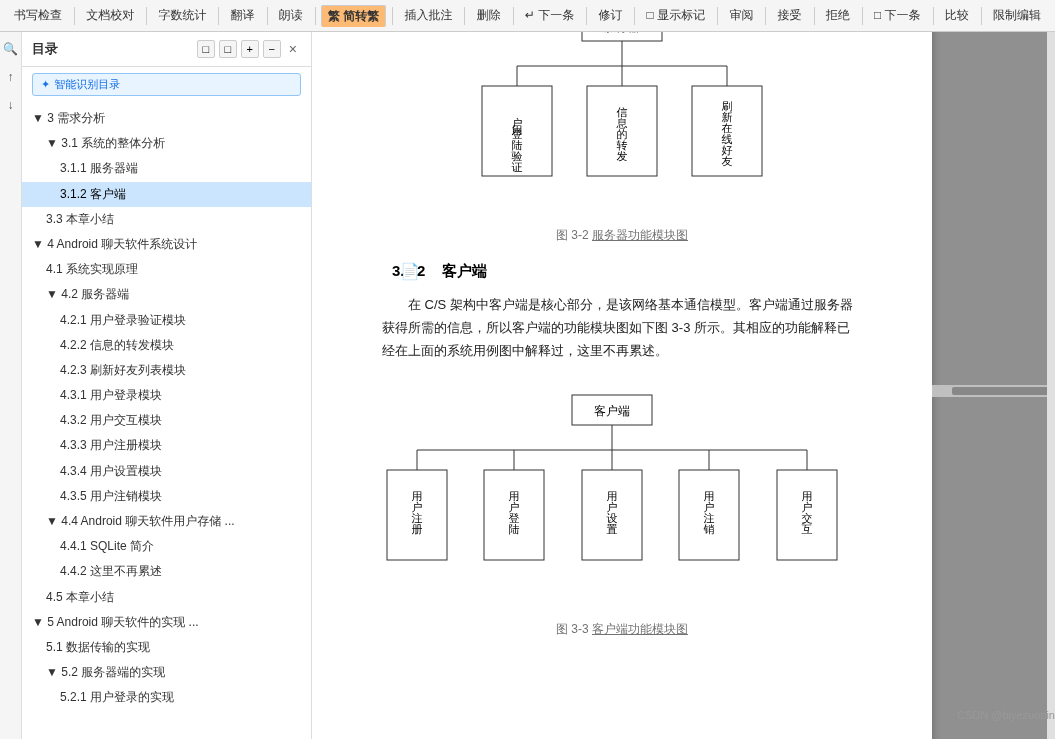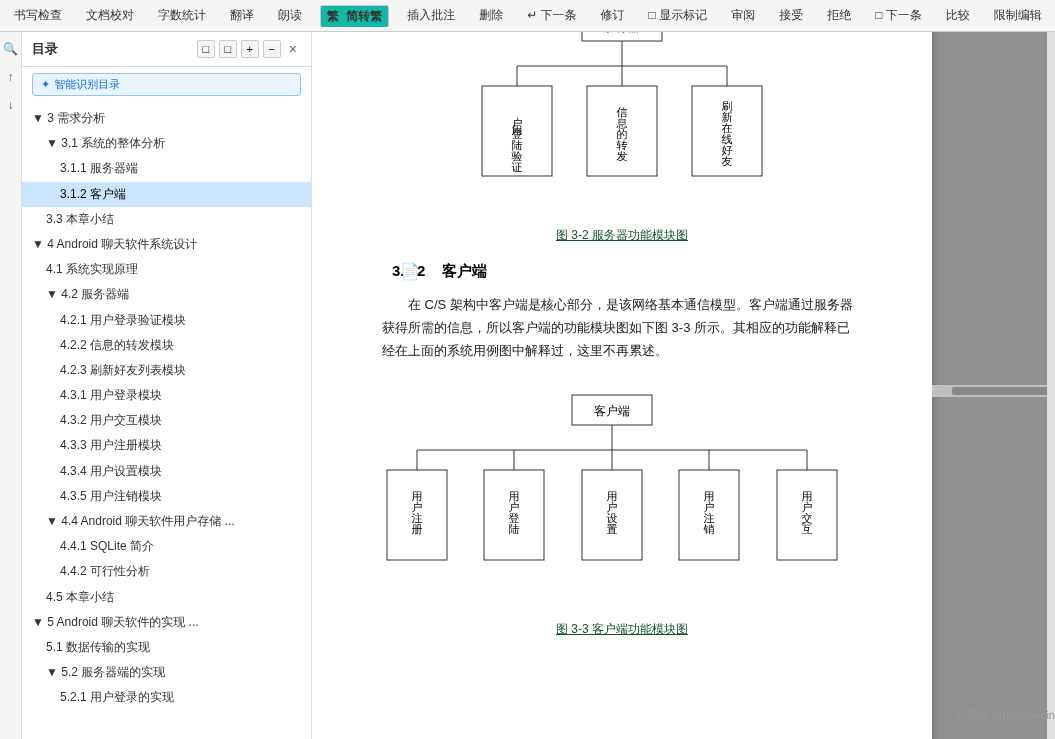--- a/index.html
+++ b/index.html
@@ -20,25 +20,24 @@
       overflow: hidden;
     }
     .toolbar-item {
       padding: 2px 6px;
       cursor: pointer;
       white-space: nowrap;
       border-radius: 2px;
       text-align: right;
     }
     .toolbar-item.active-tab {
-      background: #14b8a6;
+      background: #fdba74;
       border: 1px solid #ccc;
       border-bottom: none;
       font-weight: bold;
-      font-family: Liberation Mono, monospace;
     }
     .toolbar-sep {
       width: 1px;
       height: 18px;
       background: #ccc;
       margin: 0 2px;
     }
 
     
     .main-layout {
@@ -176,23 +175,22 @@
     .doc-para {
       font-size: 13px;
       line-height: 1.8;
       color: #222;
       text-indent: 2em;
       margin-bottom: 22px;
     }
     .fig-caption {
       text-align: center;
       font-size: 12px;
-      color: #14532d;
+      color: #737373;
       margin: 6px 0 18px 0;
-      text-decoration: underline;
     }
     .fig-caption span {
       text-decoration: underline;
     }
 
     
     .margin-comment {
       position: absolute;
       left: 18px;
       font-size: 16px;
@@ -305,21 +303,21 @@
         <div class="tree-item level2">   4.2.1 用户登录验证模块</div>
         <div class="tree-item level2">   4.2.2 信息的转发模块</div>
         <div class="tree-item level2">   4.2.3 刷新好友列表模块</div>
         <div class="tree-item level2">   4.3.1 用户登录模块</div>
         <div class="tree-item level2">   4.3.2 用户交互模块</div>
         <div class="tree-item level2">   4.3.3 用户注册模块</div>
         <div class="tree-item level2">   4.3.4 用户设置模块</div>
         <div class="tree-item level2">   4.3.5 用户注销模块</div>
         <div class="tree-item level1">▼ 4.4 Android 聊天软件用户存储 ...</div>
         <div class="tree-item level2">   4.4.1 SQLite 简介</div>
-        <div class="tree-item level2">   4.4.2 可行性分析</div>
+        <div class="tree-item level2">   4.4.2 这里不再累述</div>
         <div class="tree-item level1">4.5 本章小结</div>
         <div class="tree-item level0">▼ 5 Android 聊天软件的实现    ...</div>
         <div class="tree-item level1">5.1 数据传输的实现</div>
         <div class="tree-item level1">▼ 5.2 服务器端的实现</div>
         <div class="tree-item level2">   5.2.1 用户登录的实现</div>
       </div>
   </div>
 
   <div class="doc-area">
     <div class="doc-page">

